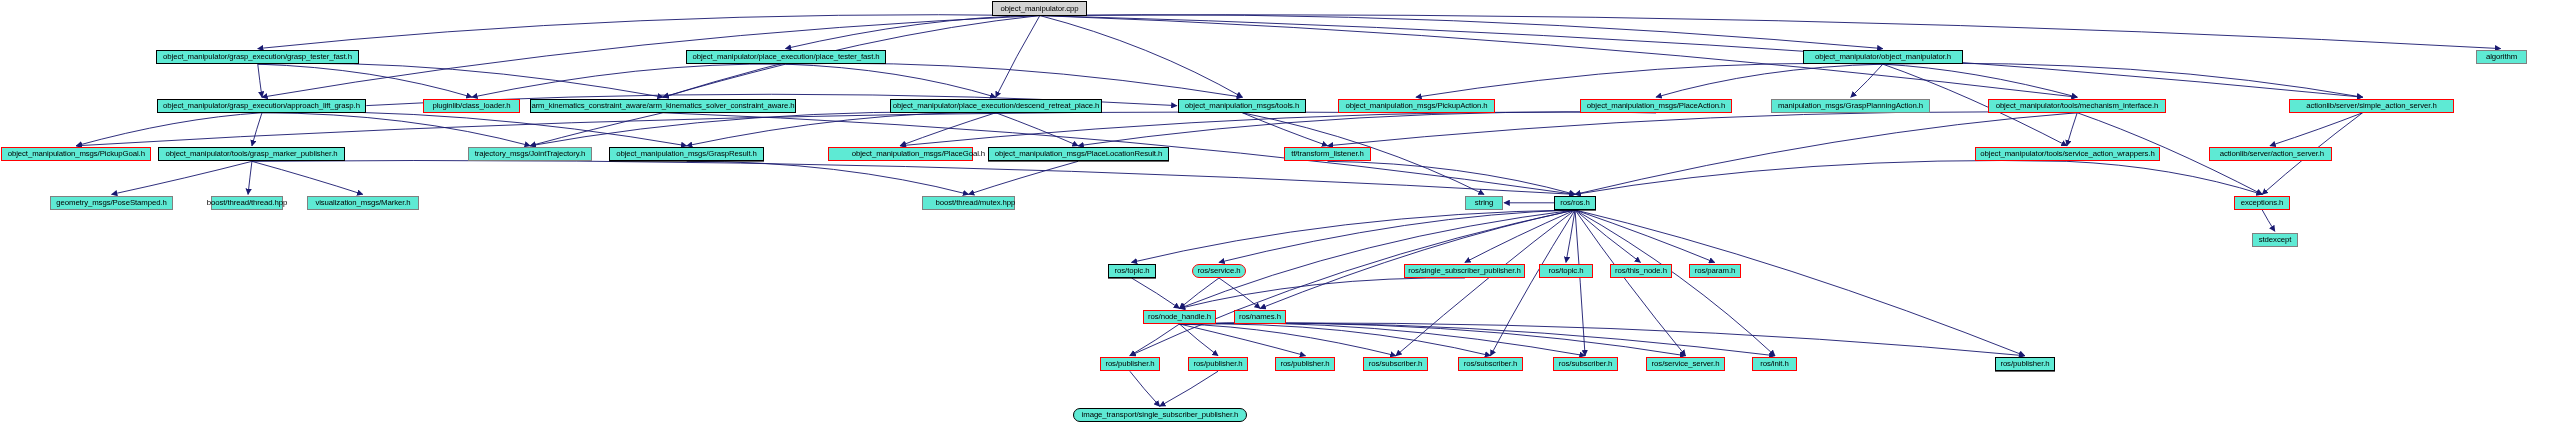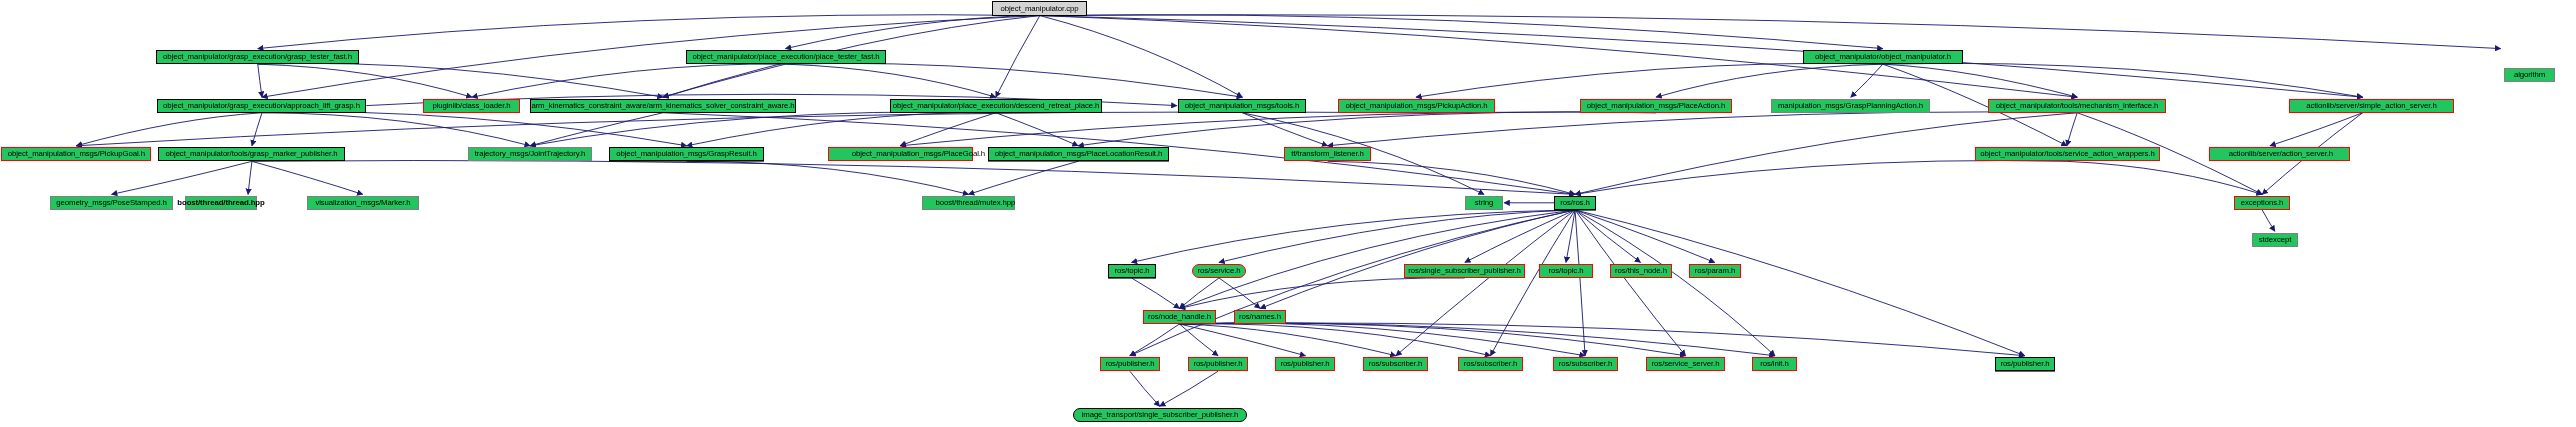--- a/index.html
+++ b/index.html
@@ -13,21 +13,21 @@
   }
   #edges{position:absolute;left:0;top:0;width:2576px;height:427px;pointer-events:none;}
   .node{
     position:absolute;
     box-sizing:border-box;
     display:flex;
     align-items:center;
     justify-content:center;
     height:14.3px;
     border:0.6px solid #808080;
-    background:#22c55e;
+    background:#5eead4;
     color:#000000;
     font-size:7.8px;
     line-height:7.8px;
     white-space:nowrap;
     padding:0 3.2px;
     letter-spacing:-0.1px;
   }
   .node.red{border-color:#ff0000;}
   .node.black{border-color:#000000;}
   .node.root{
@@ -142,21 +142,21 @@
     </div>
     <div class="node black" style="left: 156px; top: 50px; width: 203px;">
       <span>object_manipulator/grasp_execution/grasp_tester_fast.h</span>
     </div>
     <div class="node black" style="left: 686px; top: 50px; width: 200px; text-align: center;">
       <span>object_manipulator/place_execution/place_tester_fast.h</span>
     </div>
     <div class="node black" style="left: 1803px; top: 50px; width: 160px;">
       <span>object_manipulator/object_manipulator.h</span>
     </div>
-    <div class="node " style="left: 2476px; top: 68px; width: 51px; margin-left: 28px;">
+    <div class="node " style="left: 2476px; top: 50px; width: 51px;">
       <span>algorithm</span>
     </div>
     <div class="node black" style="left: 157px; top: 99px; width: 209px;">
       <span>object_manipulator/grasp_execution/approach_lift_grasp.h</span>
     </div>
     <div class="node red" style="left: 423px; top: 99px; width: 97px;">
       <span>pluginlib/class_loader.h</span>
     </div>
     <div class="node black" style="left: 530px; top: 99px; width: 266px;">
       <span>arm_kinematics_constraint_aware/arm_kinematics_solver_constraint_aware.h</span>
@@ -199,27 +199,27 @@
     </div>
     <div class="node thick" style="left: 988px; top: 147px; width: 181px;">
       <span>object_manipulation_msgs/PlaceLocationResult.h</span>
     </div>
     <div class="node red" style="left: 1284px; top: 147px; width: 87px;">
       <span>tf/transform_listener.h</span>
     </div>
     <div class="node red" style="left: 1975px; top: 147px; width: 185px;">
       <span>object_manipulator/tools/service_action_wrappers.h</span>
     </div>
-    <div class="node red" style="left: 2209px; top: 147px; width: 141px; padding-left: 6px;">
+    <div class="node red" style="left: 2209px; top: 147px; width: 123px; padding-left: 6px;">
       <span>actionlib/server/action_server.h</span>
     </div>
     <div class="node " style="left: 50px; top: 196px; width: 123px;">
       <span>geometry_msgs/PoseStamped.h</span>
     </div>
-    <div class="node " style="left: 185px; top: 196px; width: 72px; font-weight: bold;">
+    <div class="node " style="left: 211px; top: 196px; width: 72px;">
       <span>boost/thread/thread.hpp</span>
     </div>
     <div class="node " style="left: 307px; top: 196px; width: 112px;">
       <span>visualization_msgs/Marker.h</span>
     </div>
     <div class="node " style="left: 922px; top: 196px; width: 93px; padding-left: 17px;">
       <span>boost/thread/mutex.hpp</span>
     </div>
     <div class="node " style="left: 1465px; top: 196px; width: 38px;">
       <span>string</span>

